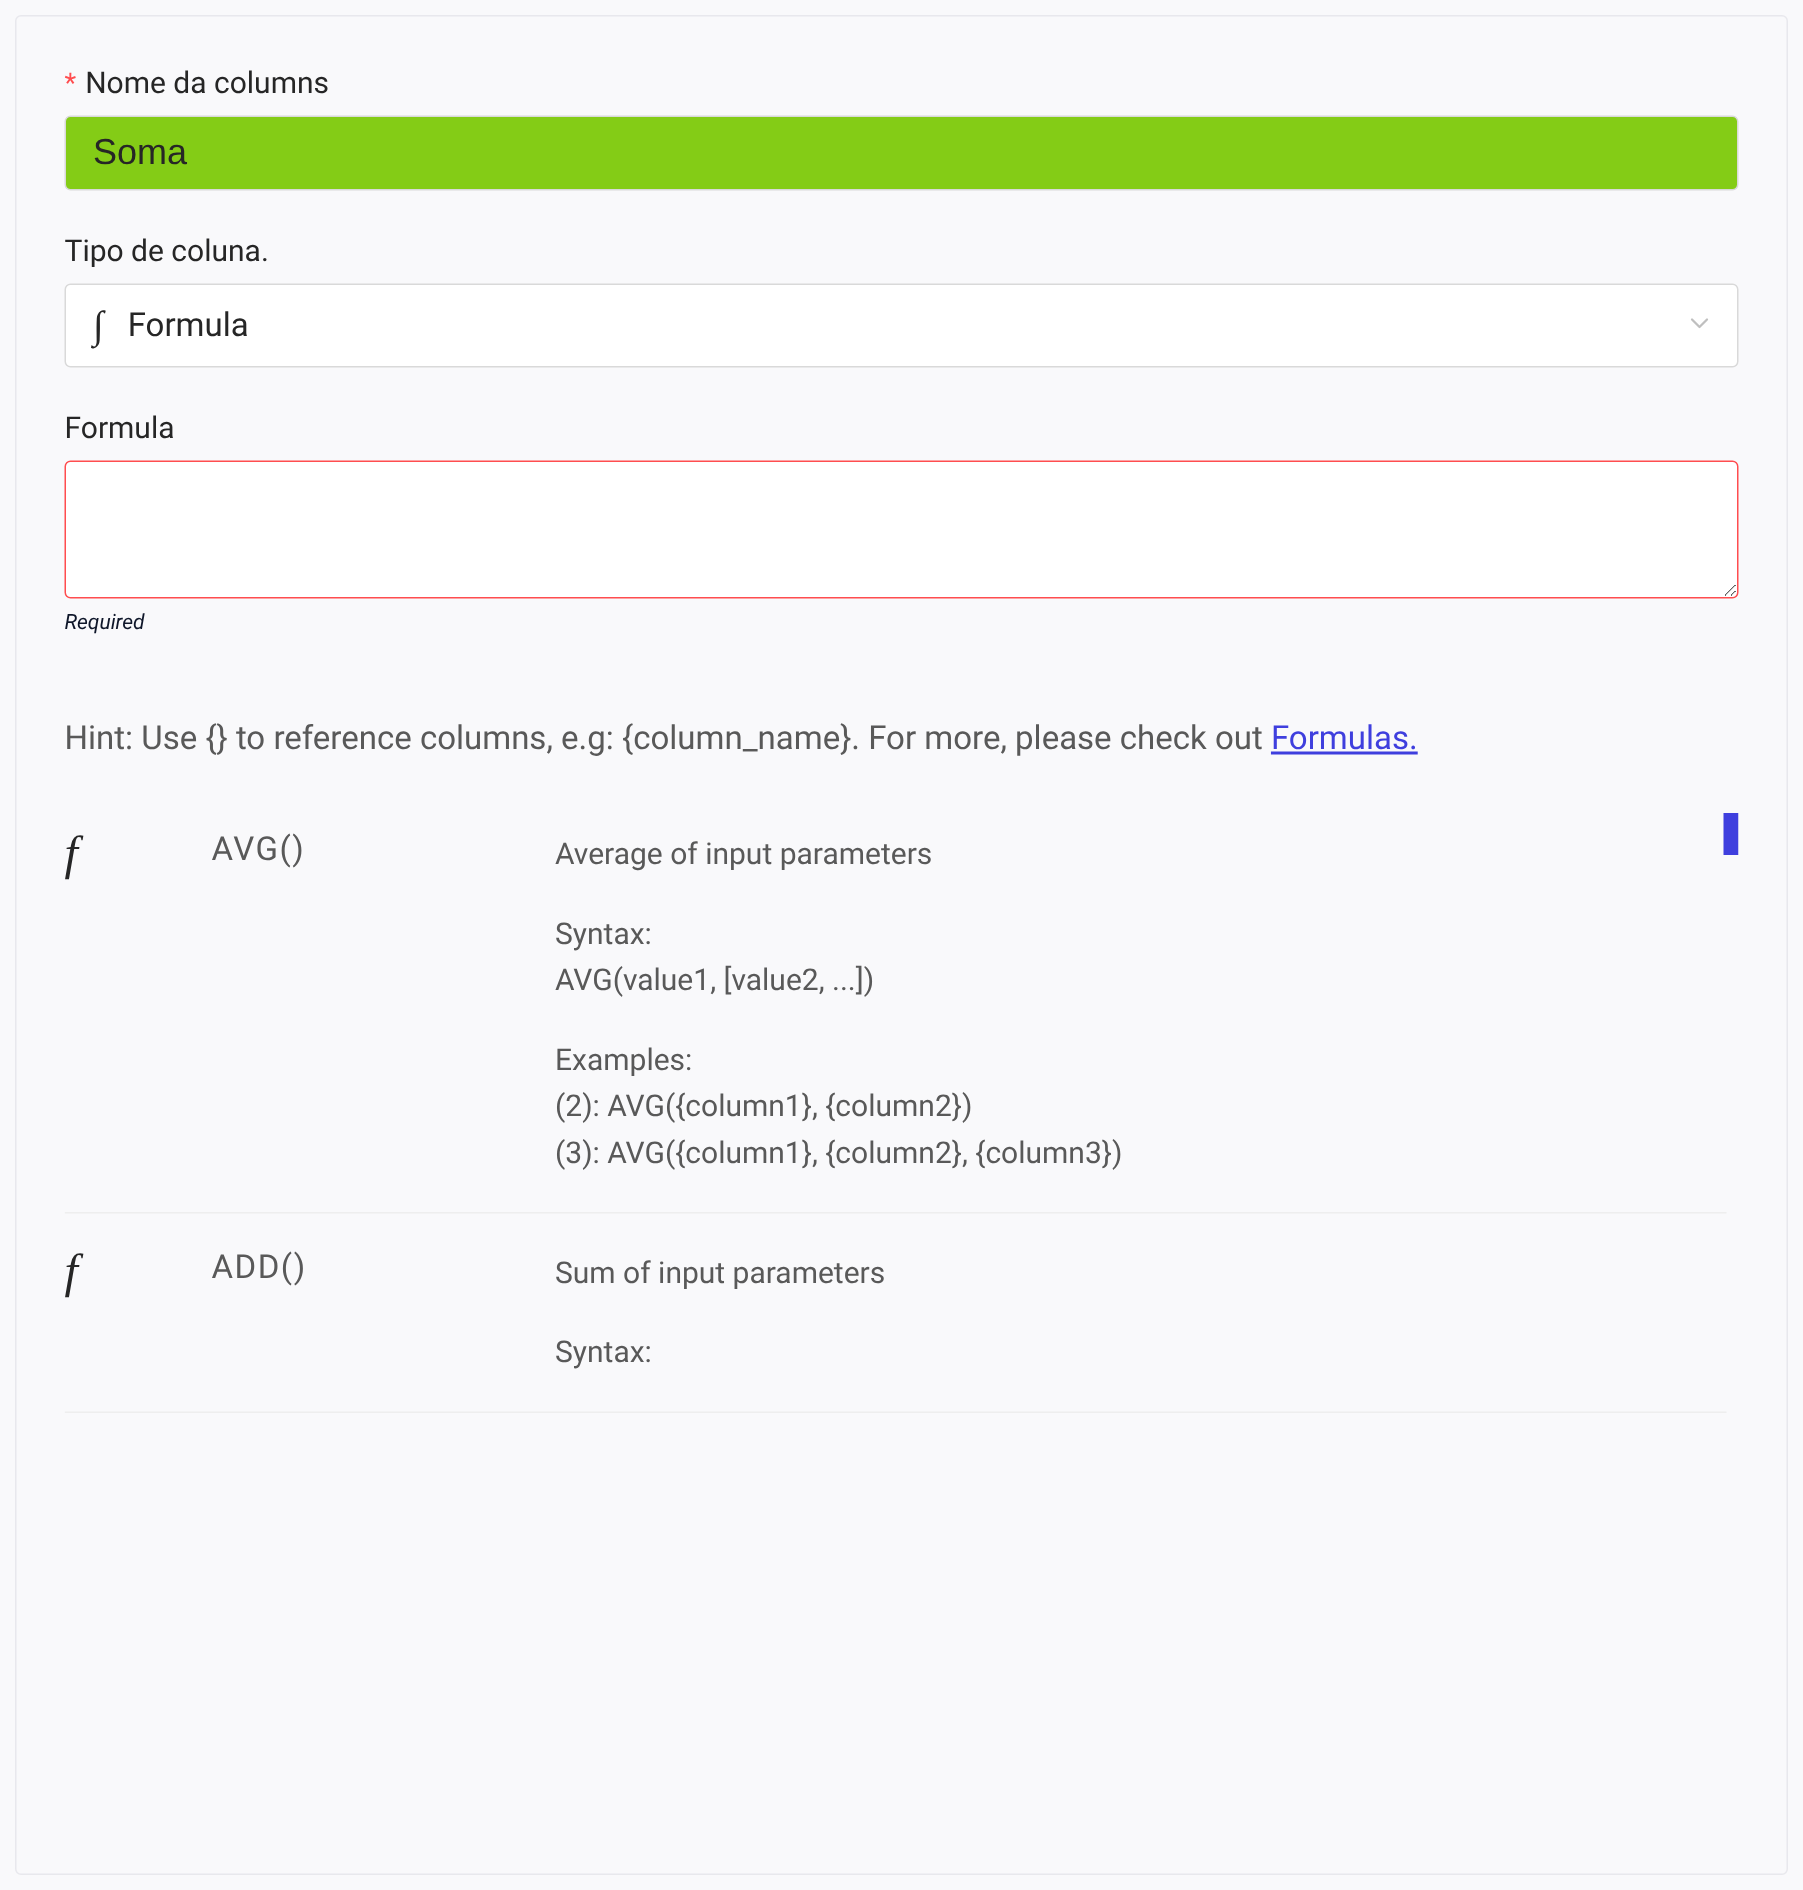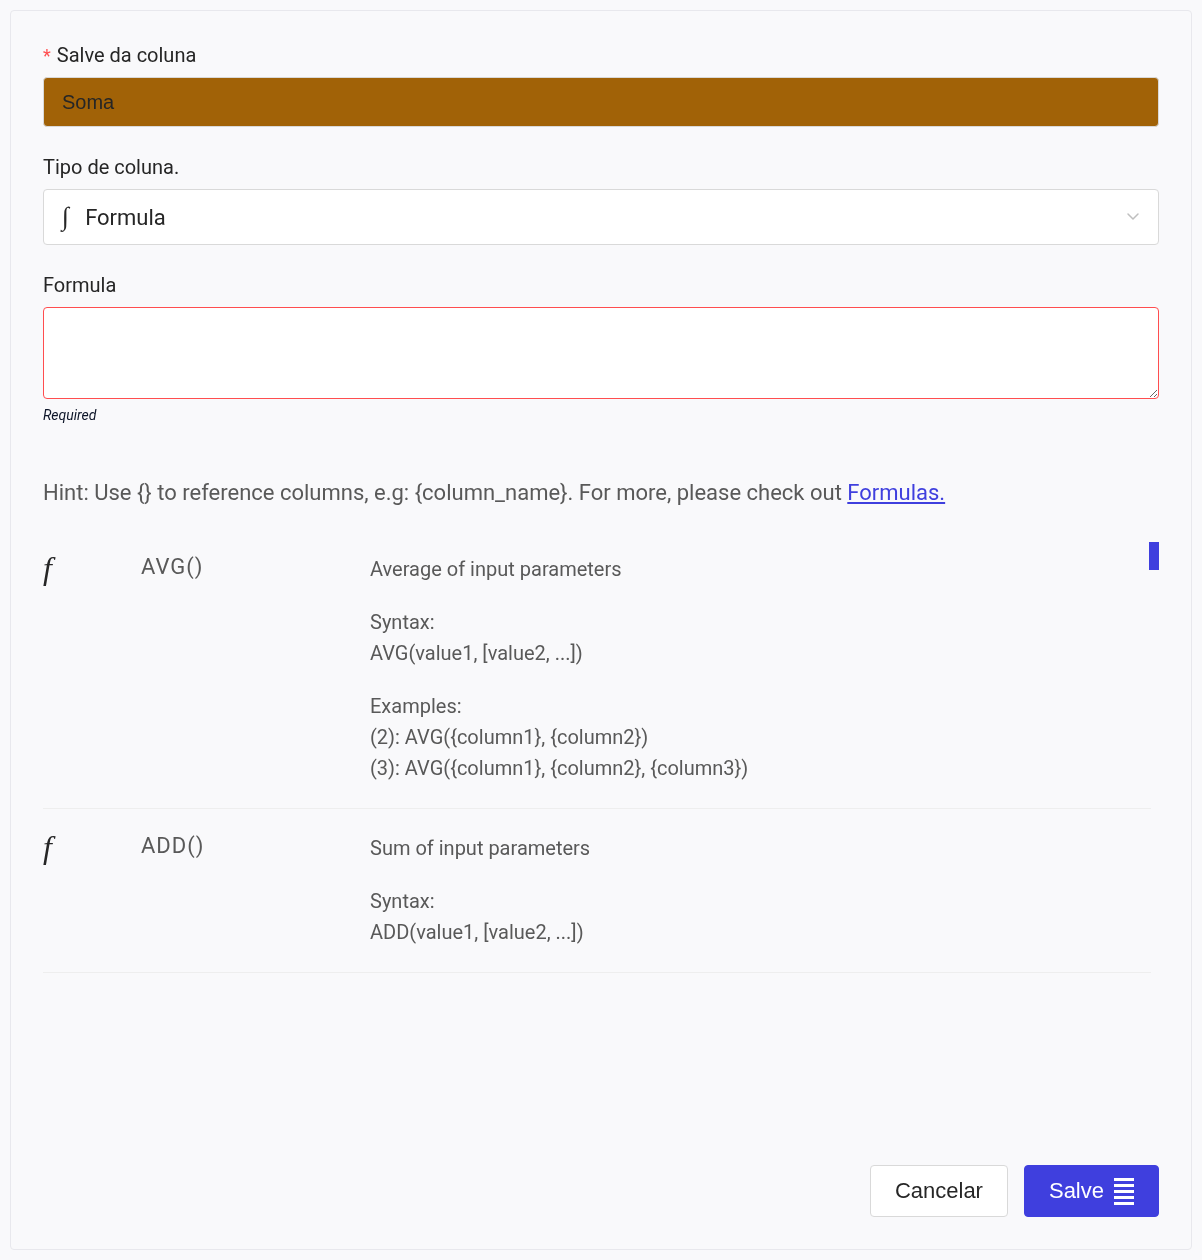--- a/index.html
+++ b/index.html
@@ -32,23 +32,23 @@
     color: #ff4d4f;
     margin-right: 6px;
     font-size: 18px;
   }
   .text-input {
     width: 100%;
     height: 50px;
     border: 1px solid #d9d9d9;
     border-radius: 4px;
     padding: 0 18px;
-    font-size: 20px;
-    color: #262626;
-    background: #a16207;
+    font-size: 24px;
+    color: #262626;
+    background: #84cc16;
     outline: none;
   }
   .select-wrap {
     position: relative;
     width: 100%;
   }
   .select {
     width: 100%;
     height: 56px;
     border: 1px solid #d9d9d9;
@@ -199,21 +199,21 @@
   .list-wrap { position: relative; flex:1; overflow:hidden; display:flex; flex-direction:column; }
 </style>
 </head>
 <body>
 
 <div class="panel">
 
   <div class="form-group">
     <div class="label">
       <span class="required-asterisk">*</span>
-      <span>Salve da coluna</span>
+      <span>Nome da columns</span>
     </div>
     <input type="text" class="text-input" value="Soma" style="">
   </div>
 
   <div class="form-group">
     <div class="label">
       <span>Tipo de coluna.</span>
     </div>
     <div class="select-wrap">
       <div class="select">
@@ -265,37 +265,21 @@
 
       <div class="function-item">
         <div class="func-left">
           <span class="func-f">f</span>
           <span class="func-name">ADD()</span>
         </div>
         <div class="func-desc">
           <div class="block">Sum of input parameters</div>
           <div class="block">
             <div>Syntax:</div>
-            <div>ADD(value1, [value2, ...])</div>
           </div>
         </div>
       </div>
 
     </div>
   </div>
 
-  <div class="footer">
-    <button class="btn btn-secondary">
-      <span>Cancelar</span>
-    </button>
-    <button class="btn btn-primary">
-      <span>Salve</span>
-      <span class="save-lines">
-        <span></span>
-          <span></span>
-          <span></span>
-          <span></span>
-          <span></span>
-      </span>
-    </button>
-  </div>
 
 </div>
 
 </body></html>

